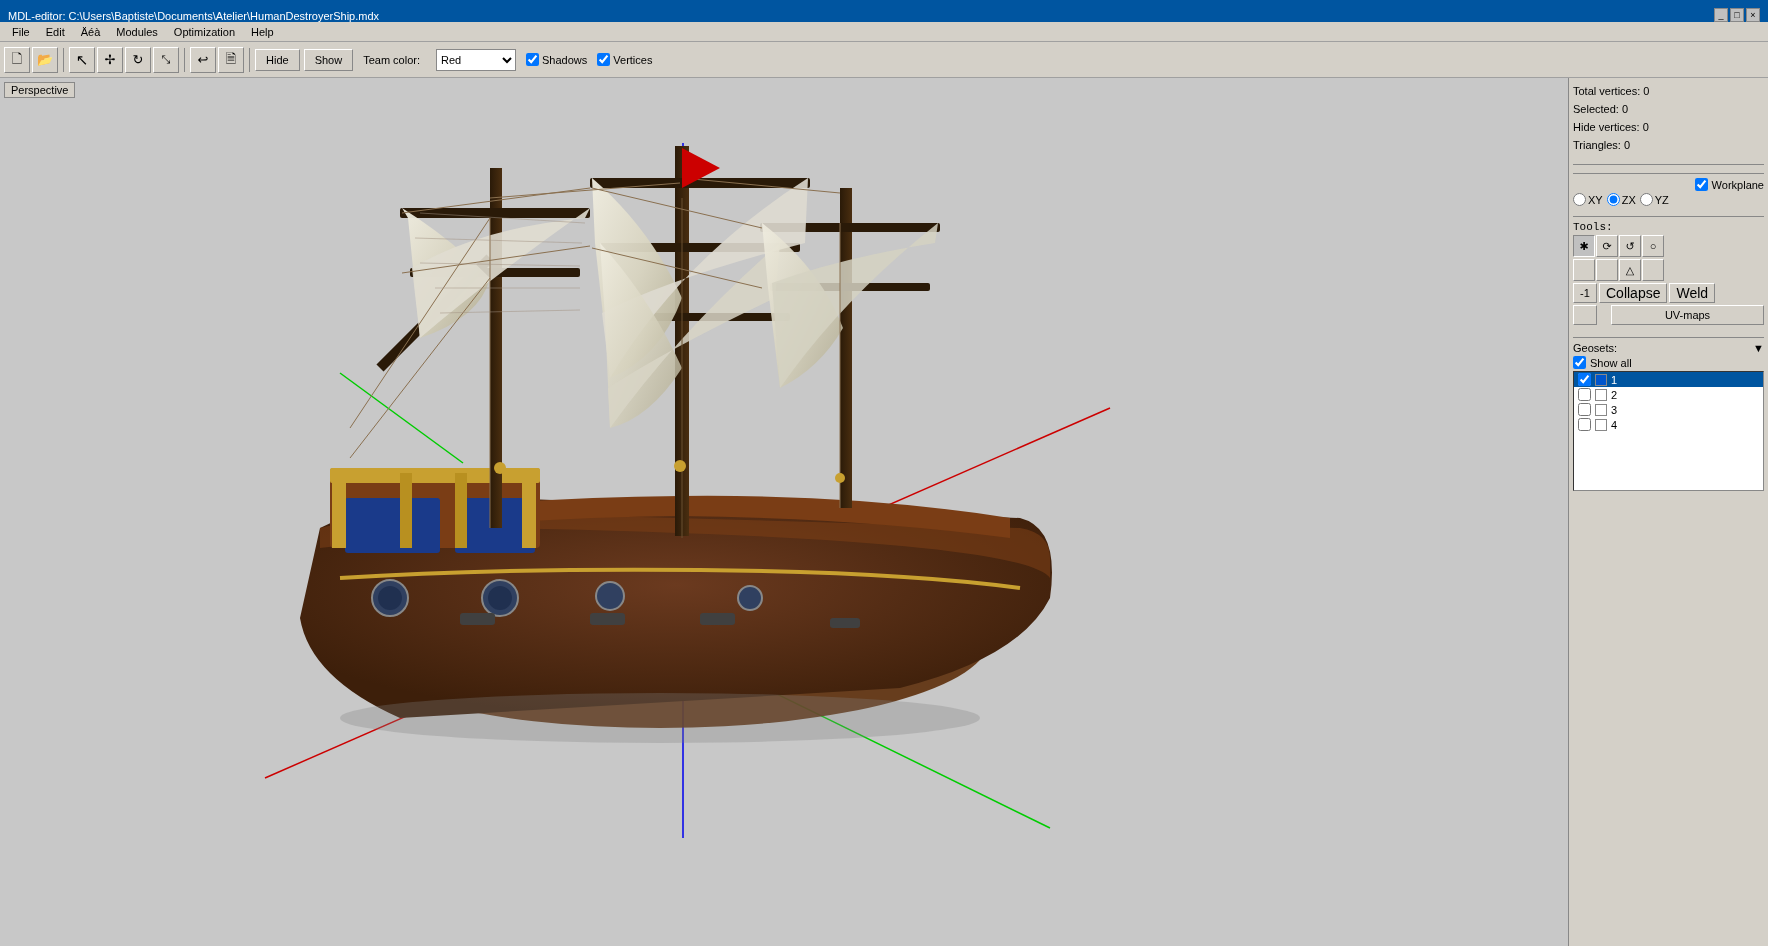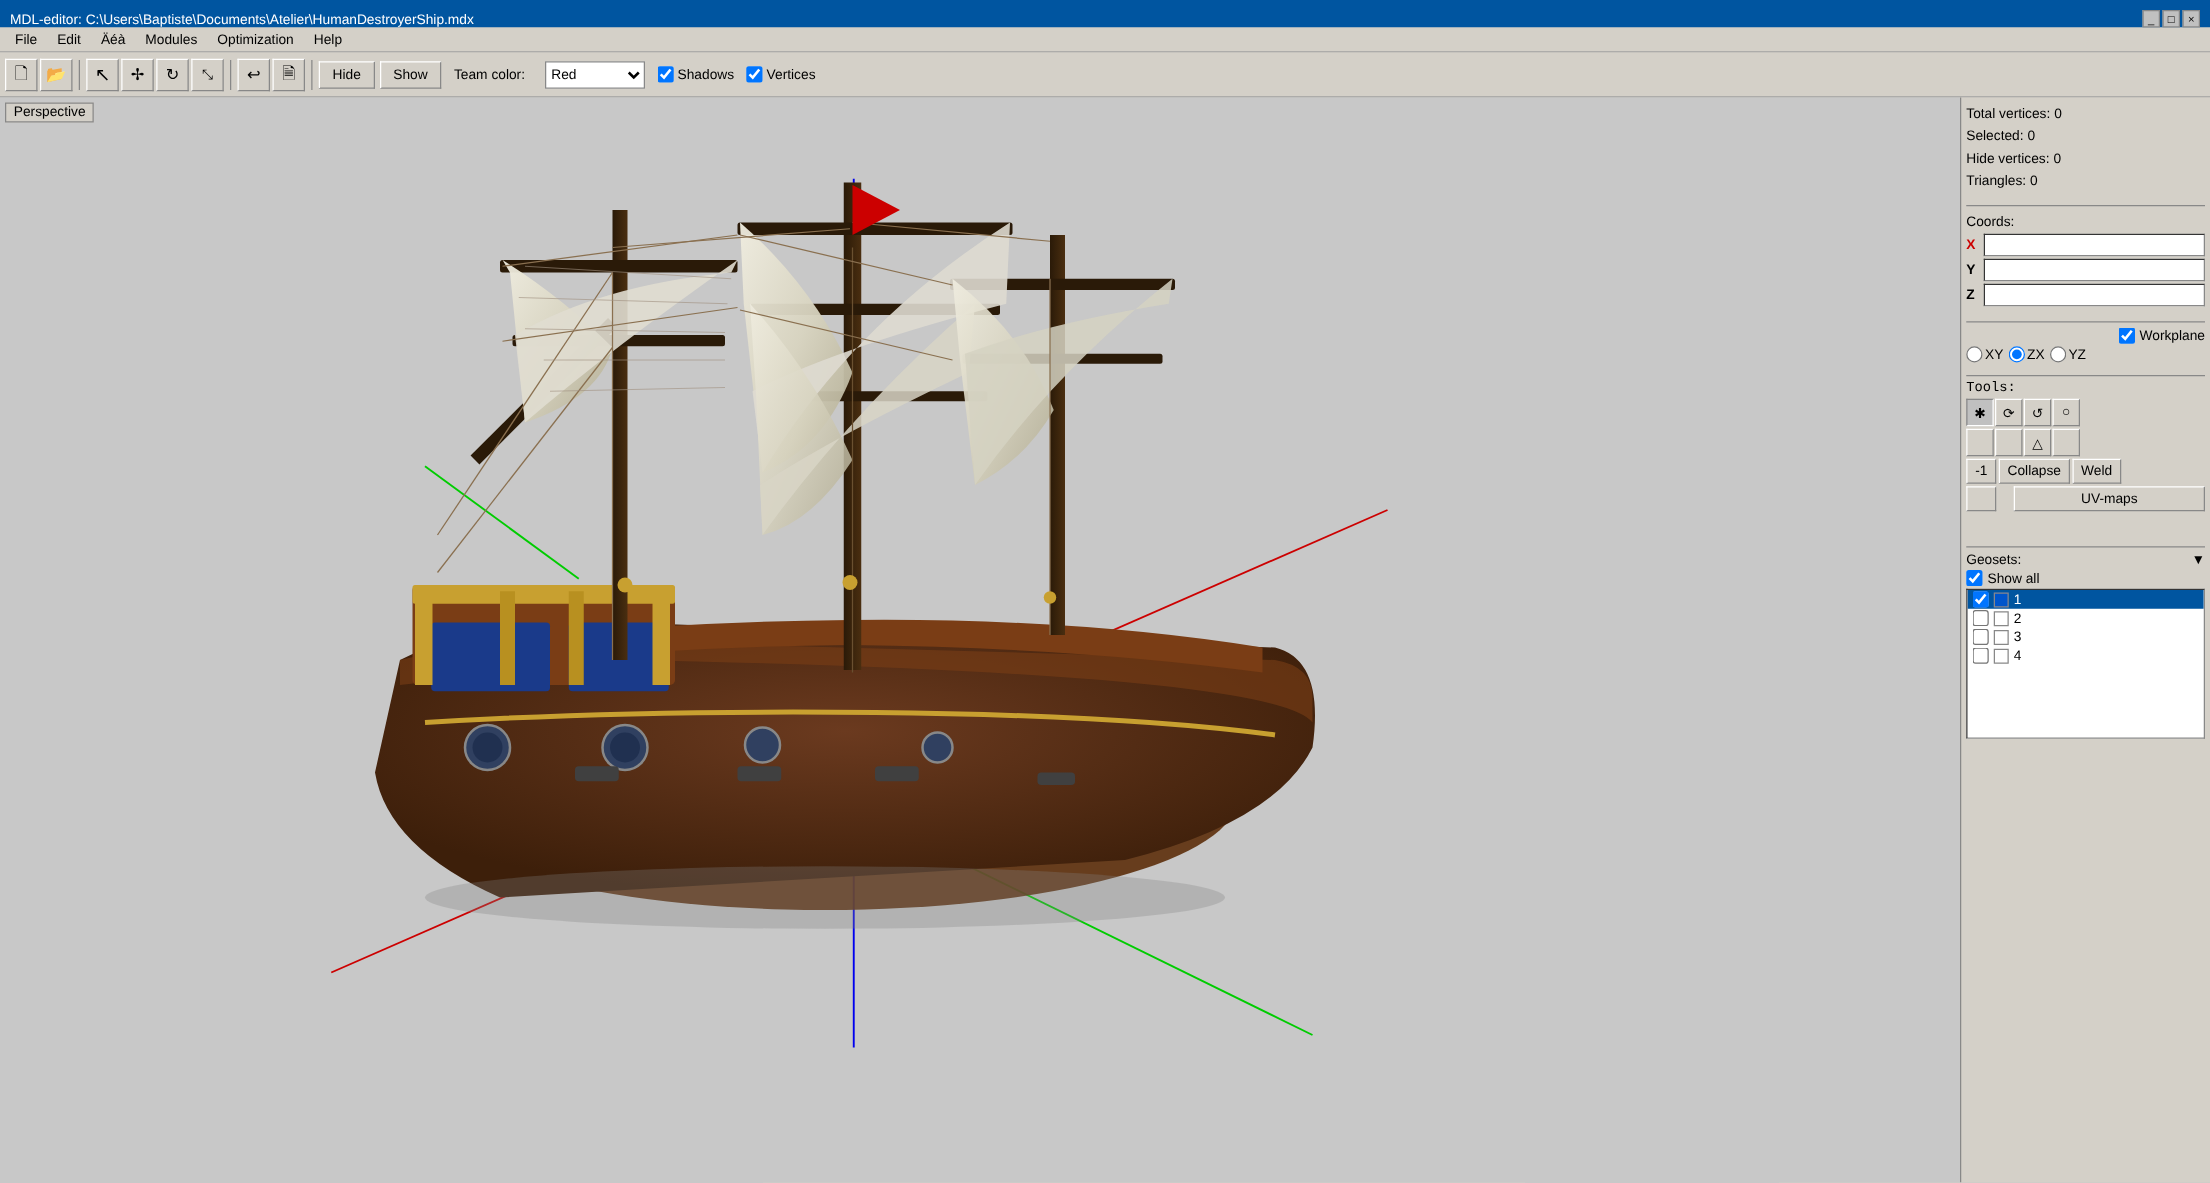--- a/index.html
+++ b/index.html
@@ -178,21 +178,21 @@
       display: flex; gap: 2px; align-items: center; margin-bottom: 2px;
     }
     .collapse-btn, .weld-btn {
       height: 20px;
       background: #d4d0c8;
       border: 1px solid #888;
       border-top-color: #fff;
       border-left-color: #fff;
       cursor: pointer;
       padding: 0 6px;
-      font-size: 11px;
+      font-size: 14px;
     }
     .minus-one {
       width: 24px; height: 20px;
       background: #d4d0c8;
       border: 1px solid #888;
       border-top-color: #fff;
       border-left-color: #fff;
       display: flex; align-items: center; justify-content: center;
       font-size: 11px;
     }
@@ -449,35 +449,20 @@
         <span>0</span>
       </div>
       <div>
         <span>Triangles:</span>
         <span>0</span>
       </div>
     </div>
 
     <div class="divider-h"></div>
 
-    <div class="stats-section">
-      <div>Coords:</div>
-      <div class="coord-row">
-        <span class="coord-label x">X</span>
-        <input type="text" class="coord-input" style="">
-      </div>
-      <div class="coord-row">
-        <span class="coord-label y">Y</span>
-        <input type="text" class="coord-input" style="">
-      </div>
-      <div class="coord-row">
-        <span class="coord-label z">Z</span>
-        <input type="text" class="coord-input" style="">
-      </div>
-    </div>
 
     <div class="divider-h"></div>
 
     <div class="workplane-section">
       <div style="display:flex;align-items:center;gap:4px;margin-bottom:2px;justify-content:flex-end;">
         <input type="checkbox" checked="" id="cb-workplane" style="">
         <label for="cb-workplane">Workplane</label>
       </div>
       <div class="workplane-row">
         <label class="radio-label">
@@ -509,21 +494,21 @@
         <div class="tool-btn"></div>
         <div class="tool-btn"></div>
         <div class="tool-btn">△</div>
         <div class="tool-btn"></div>
       </div>
       <div class="collapse-weld-row">
         <div class="minus-one">-1</div>
         <button class="collapse-btn">Collapse</button>
         <button class="weld-btn">Weld</button>
       </div>
-      <div style="display:flex;gap:14px;margin-bottom:18px;">
+      <div style="display:flex;gap:14px;margin-bottom:2px;">
         <div class="minus-one"></div>
         <button class="uv-maps-btn">UV-maps</button>
       </div>
     </div>
 
     <div class="divider-h"></div>
 
     <div class="geosets-section">
       <div class="geosets-header">
         <span>Geosets:</span>

